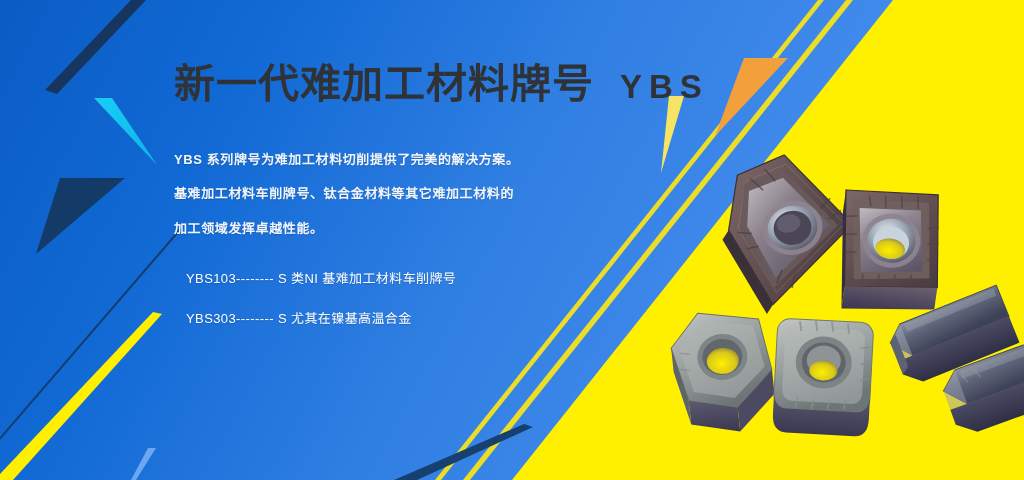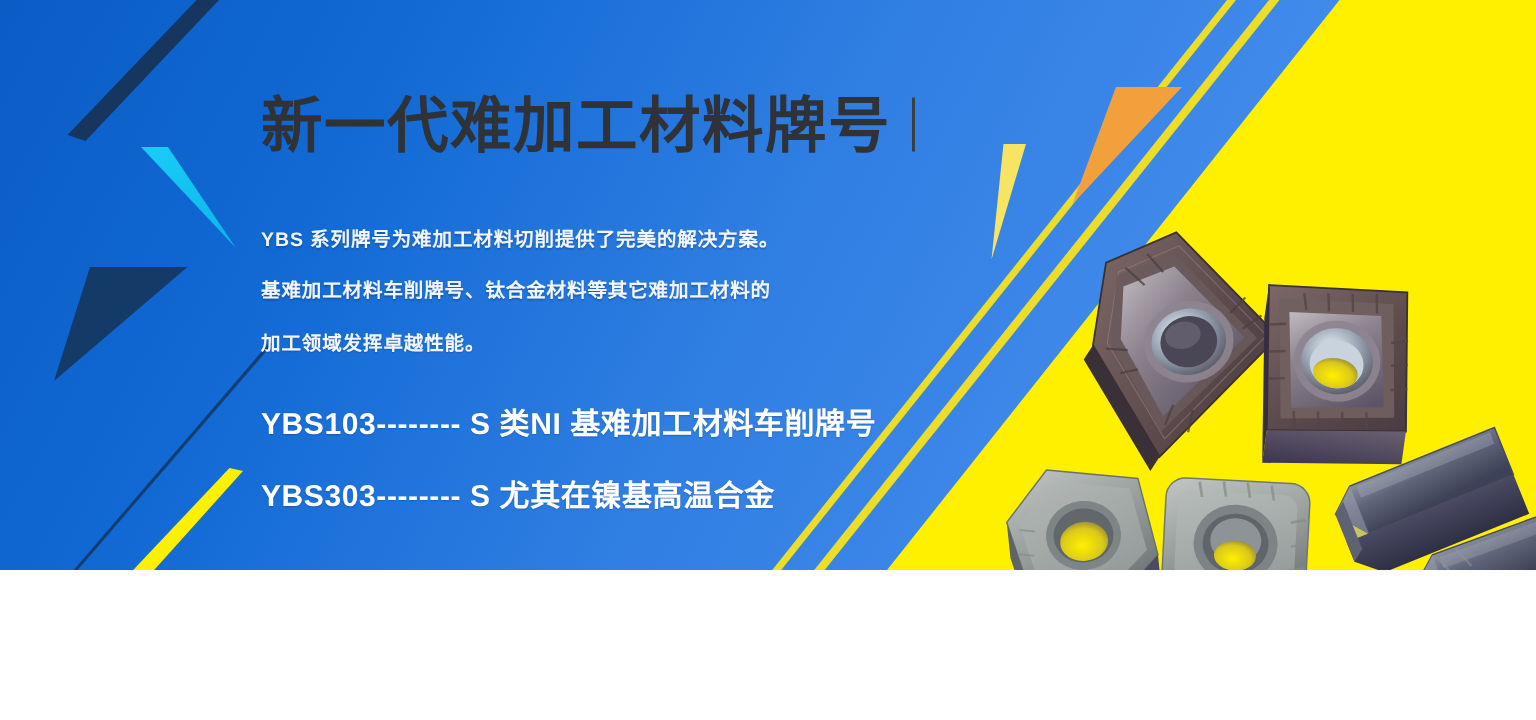--- a/index.html
+++ b/index.html
@@ -1,20 +1,20 @@
 <!DOCTYPE html>
 <html lang="zh-CN"><head>
 <meta charset="utf-8">
 <title>YBS Banner</title>
 <style>
   html,body{margin:0;padding:0;background:#fff;}
   *{box-sizing:border-box;}
   .banner{
     position:relative;
-    width:1024px;height:380px;
+    width:1024px;height:480px;
     overflow:hidden;
     font-family:"Liberation Sans","DejaVu Sans",sans-serif;
     background:linear-gradient(100deg,#0c5fc9 0%,#1169d4 22%,#2a7ae0 48%,#3d87e9 70%,#4b90ee 100%);
   }
   .svg-layer{position:absolute;left:0;top:0;}
 
   
   .content{
     position:absolute;
     left:174px;top:62px;
@@ -61,23 +61,23 @@
     letter-spacing:0.6px;
     line-height:1.1;
     text-shadow:0 1px 1px rgba(0,0,0,.18);
   }
   .desc p:last-child{margin-bottom:16px;}
 
   .models{
     margin-top:36px;
   }
   .models p{
-    margin:0 0 26px 0;
-    font-size:20px;
-    font-weight:700;
+    margin:0 0 26px 12px;
+    font-size:13px;
+    font-weight:400;
     color:#ffffff;
     letter-spacing:0.4px;
     line-height:1.1;
     text-shadow:0 1px 1px rgba(0,0,0,.18);
   }
   .models p:last-child{margin-bottom:0;}
 
   
   .products{z-index:30;}
 </style>
@@ -279,20 +279,21 @@
           <path d="M34,2 L40,16"></path>
       </g>
     </g>
   </svg>
 
   <div class="content">
 
     <div class="title-row">
       <span class="title-cn">新一代难加工材料牌号</span>
       <span class="title-div"></span>
+      <span class="title-en">YBS</span>
     </div>
 
     <div class="desc">
       <p>YBS 系列牌号为难加工材料切削提供了完美的解决方案。</p>
       <p>基难加工材料车削牌号、钛合金材料等其它难加工材料的</p>
       <p>加工领域发挥卓越性能。</p>
     </div>
 
     <div class="models">
       <p>YBS103-------- S 类NI 基难加工材料车削牌号</p>

